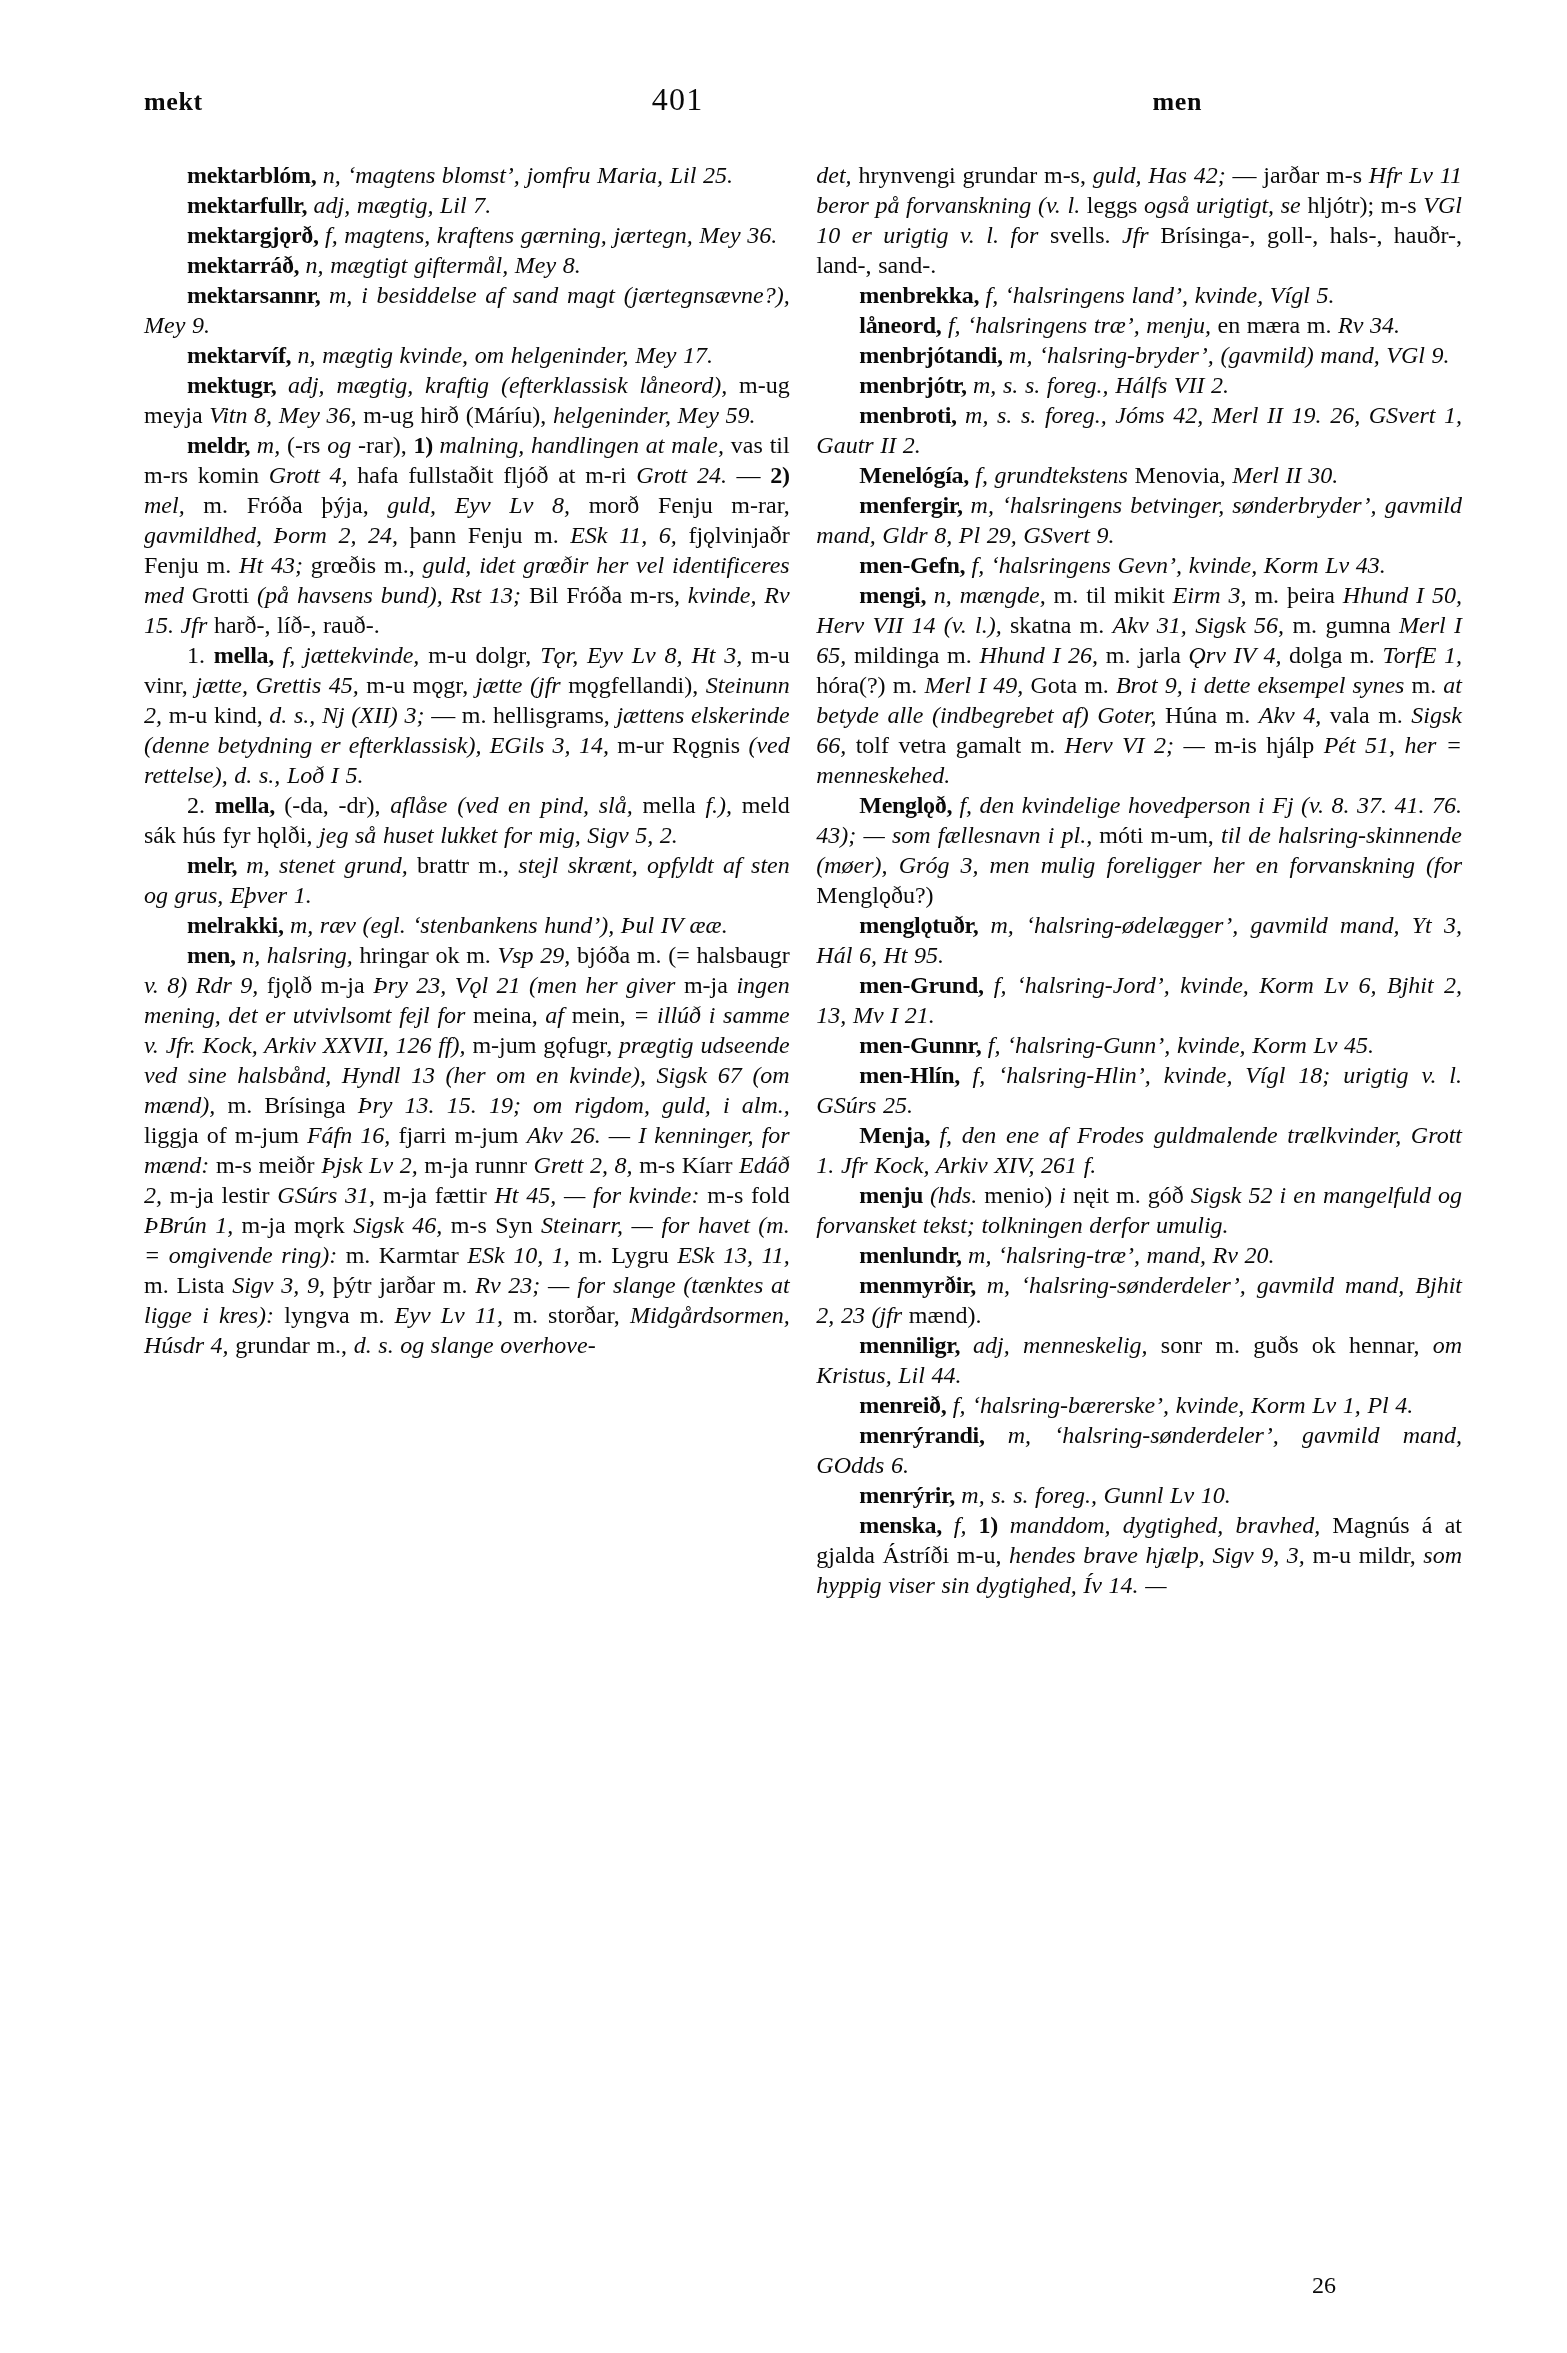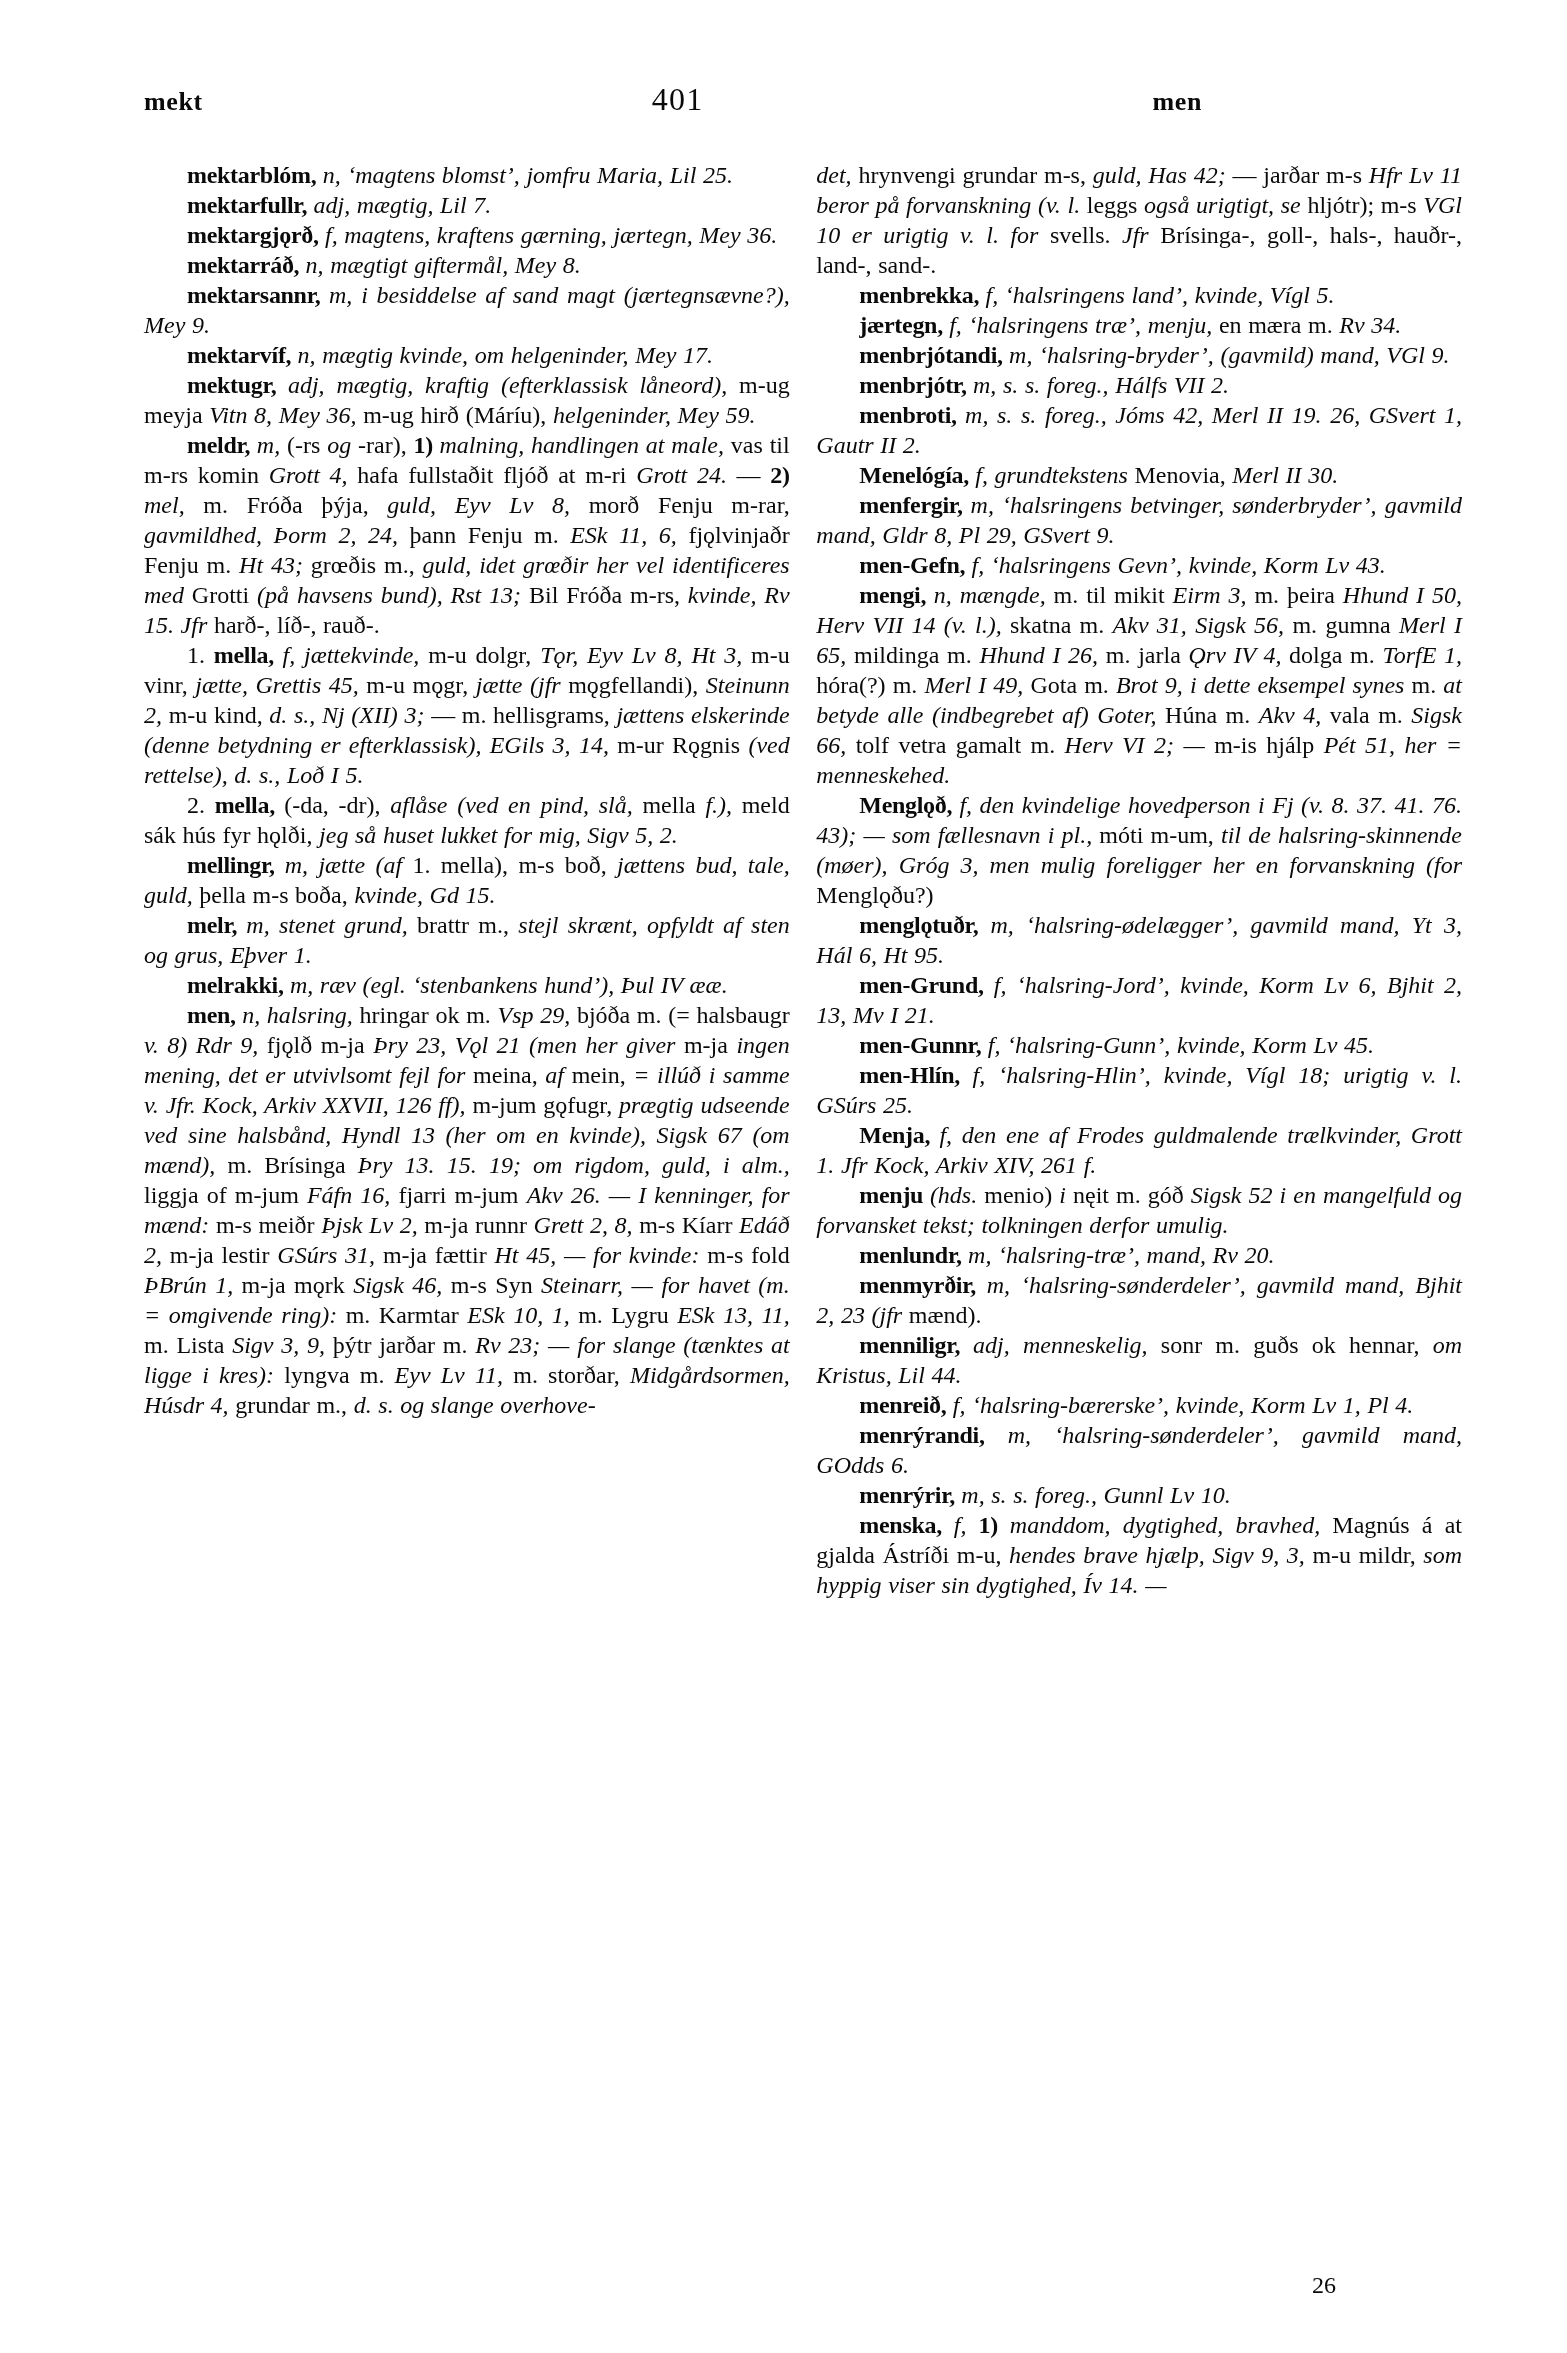--- a/index.html
+++ b/index.html
@@ -79,29 +79,28 @@
         <p class="entry"><span class="b">mektarblóm, </span><span class="i">n, ‘magtens blomst’, jomfru Maria, Lil 25.</span></p>
         <p class="entry"><span class="b">mektarfullr, </span><span class="i">adj, mægtig, Lil 7.</span></p>
         <p class="entry"><span class="b">mektargjǫrð, </span><span class="i">f, magtens, kraftens gærning, jærtegn, Mey 36.</span></p>
         <p class="entry"><span class="b">mektarráð, </span><span class="i">n, mægtigt giftermål, Mey 8.</span></p>
         <p class="entry"><span class="b">mektarsannr, </span><span class="i">m, i besiddelse af sand magt (jærtegnsævne?), Mey 9.</span></p>
         <p class="entry"><span class="b">mektarvíf, </span><span class="i">n, mægtig kvinde, om helgeninder, Mey 17.</span></p>
         <p class="entry"><span class="b">mektugr, </span><span class="i">adj, mægtig, kraftig (efterklassisk låneord), </span><span class="r">m-ug meyja </span><span class="i">Vitn 8, Mey 36, </span><span class="r">m-ug hirð (Máríu), </span><span class="i">helgeninder, Mey 59.</span></p>
         <p class="entry"><span class="b">meldr, </span><span class="i">m, </span><span class="r">(-rs </span><span class="i">og </span><span class="r">-rar), </span><span class="b">1) </span><span class="i">malning, handlingen at male, </span><span class="r">vas til m-rs komin </span><span class="i">Grott 4, </span><span class="r">hafa fullstaðit fljóð at m-ri </span><span class="i">Grott 24. </span><span class="r">— </span><span class="b">2) </span><span class="i">mel, </span><span class="r">m. Fróða þýja, </span><span class="i">guld, Eyv Lv 8, </span><span class="r">morð Fenju m-rar, </span><span class="i">gavmildhed, Þorm 2, 24, </span><span class="r">þann Fenju m. </span><span class="i">ESk 11, 6, </span><span class="r">fjǫlvinjaðr Fenju m. </span><span class="i">Ht 43; </span><span class="r">grœðis m., </span><span class="i">guld, idet grœðir her vel identificeres med </span><span class="r">Grotti </span><span class="i">(på havsens bund), Rst 13; </span><span class="r">Bil Fróða m-rs, </span><span class="i">kvinde, Rv 15. Jfr </span><span class="r">harð-, líð-, rauð-.</span></p>
         <p class="entry"><span class="r">1. </span><span class="b">mella, </span><span class="i">f, jættekvinde, </span><span class="r">m-u dolgr, </span><span class="i">Tǫr, Eyv Lv 8, Ht 3, </span><span class="r">m-u vinr, </span><span class="i">jætte, Grettis 45, </span><span class="r">m-u mǫgr, </span><span class="i">jætte (jfr </span><span class="r">mǫgfellandi), </span><span class="i">Steinunn 2, </span><span class="r">m-u kind, </span><span class="i">d. s., Nj (XII) 3; </span><span class="r">— m. hellisgrams, </span><span class="i">jættens elskerinde (denne betydning er efterklassisk), EGils 3, 14, </span><span class="r">m-ur Rǫgnis </span><span class="i">(ved rettelse), d. s., Loð I 5.</span></p>
         <p class="entry"><span class="r">2. </span><span class="b">mella, </span><span class="r">(-da, -dr), </span><span class="i">aflåse (ved en pind, slå, </span><span class="r">mella </span><span class="i">f.), </span><span class="r">meld sák hús fyr hǫlði, </span><span class="i">jeg så huset lukket for mig, Sigv 5, 2.</span></p>
-        <p class="entry"><span class="b">mellingr, </span><span class="i">m, jætte (af </span><span class="r">1. mella), m-s boð, </span><span class="i">jættens bud, tale, guld, </span><span class="r">þella m-s boða, </span><span class="i">kvinde, Gd 15.</span></p>
         <p class="entry"><span class="b">melr, </span><span class="i">m, stenet grund, </span><span class="r">brattr m., </span><span class="i">stejl skrænt, opfyldt af sten og grus, Eþver 1.</span></p>
         <p class="entry"><span class="b">melrakki, </span><span class="i">m, ræv (egl. ‘stenbankens hund’), Þul IV ææ.</span></p>
         <p class="entry"><span class="b">men, </span><span class="i">n, halsring, </span><span class="r">hringar ok m. </span><span class="i">Vsp 29, </span><span class="r">bjóða m. (= halsbaugr </span><span class="i">v. 8) Rdr 9, </span><span class="r">fjǫlð m-ja </span><span class="i">Þry 23, Vǫl 21 (men her giver </span><span class="r">m-ja </span><span class="i">ingen mening, det er utvivlsomt fejl for </span><span class="r">meina, </span><span class="i">af </span><span class="r">mein, </span><span class="i">= illúð i samme v. Jfr. Kock, Arkiv XXVII, 126 ff), </span><span class="r">m-jum gǫfugr, </span><span class="i">prægtig udseende ved sine halsbånd, Hyndl 13 (her om en kvinde), Sigsk 67 (om mænd), </span><span class="r">m. Brísinga </span><span class="i">Þry 13. 15. 19; om rigdom, guld, i alm., </span><span class="r">liggja of m-jum </span><span class="i">Fáfn 16, </span><span class="r">fjarri m-jum </span><span class="i">Akv 26. — I kenninger, for mænd: </span><span class="r">m-s meiðr </span><span class="i">Þjsk Lv 2, </span><span class="r">m-ja runnr </span><span class="i">Grett 2, 8, </span><span class="r">m-s Kíarr </span><span class="i">Edáð 2, </span><span class="r">m-ja lestir </span><span class="i">GSúrs 31, </span><span class="r">m-ja fættir </span><span class="i">Ht 45, — for kvinde: </span><span class="r">m-s fold </span><span class="i">ÞBrún 1, </span><span class="r">m-ja mǫrk </span><span class="i">Sigsk 46, </span><span class="r">m-s Syn </span><span class="i">Steinarr, — for havet (m. = omgivende ring): </span><span class="r">m. Karmtar </span><span class="i">ESk 10, 1, </span><span class="r">m. Lygru </span><span class="i">ESk 13, 11, </span><span class="r">m. Lista </span><span class="i">Sigv 3, 9, </span><span class="r">þýtr jarðar m. </span><span class="i">Rv 23; — for slange (tænktes at ligge i kres): </span><span class="r">lyngva m. </span><span class="i">Eyv Lv 11, </span><span class="r">m. storðar, </span><span class="i">Midgårdsormen, Húsdr 4, </span><span class="r">grundar m., </span><span class="i">d. s. og slange overhove-</span></p>
       </div>
     <div class="column">
         <p class="cont"><span class="i">det, </span><span class="r">hrynvengi grundar m-s, </span><span class="i">guld, Has 42; </span><span class="r">— jarðar m-s </span><span class="i">Hfr Lv 11 beror på forvanskning (v. l. </span><span class="r">leggs </span><span class="i">også urigtigt, se </span><span class="r">hljótr); m-s </span><span class="i">VGl 10 er urigtig v. l. for </span><span class="r">svells. </span><span class="i">Jfr </span><span class="r">Brísinga-, goll-, hals-, hauðr-, land-, sand-.</span></p>
         <p class="entry"><span class="b">menbrekka, </span><span class="i">f, ‘halsringens land’, kvinde, Vígl 5.</span></p>
-        <p class="entry"><span class="b">jærtegn, </span><span class="i">f, ‘halsringens træ’, menju, </span><span class="r">en mæra m. </span><span class="i">Rv 34.</span></p>
+        <p class="entry"><span class="b">låneord, </span><span class="i">f, ‘halsringens træ’, menju, </span><span class="r">en mæra m. </span><span class="i">Rv 34.</span></p>
         <p class="entry"><span class="b">menbrjótandi, </span><span class="i">m, ‘halsring-bryder’, (gavmild) mand, VGl 9.</span></p>
         <p class="entry"><span class="b">menbrjótr, </span><span class="i">m, s. s. foreg., Hálfs VII 2.</span></p>
         <p class="entry"><span class="b">menbroti, </span><span class="i">m, s. s. foreg., Jóms 42, Merl II 19. 26, GSvert 1, Gautr II 2.</span></p>
         <p class="entry"><span class="b">Menelógía, </span><span class="i">f, grundtekstens </span><span class="r">Menovia, </span><span class="i">Merl II 30.</span></p>
         <p class="entry"><span class="b">menfergir, </span><span class="i">m, ‘halsringens betvinger, sønderbryder’, gavmild mand, Gldr 8, Pl 29, GSvert 9.</span></p>
         <p class="entry"><span class="b">men-Gefn, </span><span class="i">f, ‘halsringens Gevn’, kvinde, Korm Lv 43.</span></p>
         <p class="entry"><span class="b">mengi, </span><span class="i">n, mængde, </span><span class="r">m. til mikit </span><span class="i">Eirm 3, </span><span class="r">m. þeira </span><span class="i">Hhund I 50, Herv VII 14 (v. l.), </span><span class="r">skatna m. </span><span class="i">Akv 31, Sigsk 56, </span><span class="r">m. gumna </span><span class="i">Merl I 65, </span><span class="r">mildinga m. </span><span class="i">Hhund I 26, </span><span class="r">m. jarla </span><span class="i">Ǫrv IV 4, </span><span class="r">dolga m. </span><span class="i">TorfE 1, </span><span class="r">hóra(?) m. </span><span class="i">Merl I 49, </span><span class="r">Gota m. </span><span class="i">Brot 9, i dette eksempel synes </span><span class="r">m. </span><span class="i">at betyde alle (indbegrebet af) Goter, </span><span class="r">Húna m. </span><span class="i">Akv 4, </span><span class="r">vala m. </span><span class="i">Sigsk 66, </span><span class="r">tolf vetra gamalt m. </span><span class="i">Herv VI 2; — </span><span class="r">m-is hjálp </span><span class="i">Pét 51, her = menneskehed.</span></p>
         <p class="entry"><span class="b">Menglǫð, </span><span class="i">f, den kvindelige hovedperson i Fj (v. 8. 37. 41. 76. 43); — som fællesnavn i pl., </span><span class="r">móti m-um, </span><span class="i">til de halsring-skinnende (møer), Gróg 3, men mulig foreligger her en forvanskning (for </span><span class="r">Menglǫðu?)</span></p>
         <p class="entry"><span class="b">menglǫtuðr, </span><span class="i">m, ‘halsring-ødelægger’, gavmild mand, Yt 3, Hál 6, Ht 95.</span></p>
         <p class="entry"><span class="b">men-Grund, </span><span class="i">f, ‘halsring-Jord’, kvinde, Korm Lv 6, Bjhit 2, 13, Mv I 21.</span></p>

